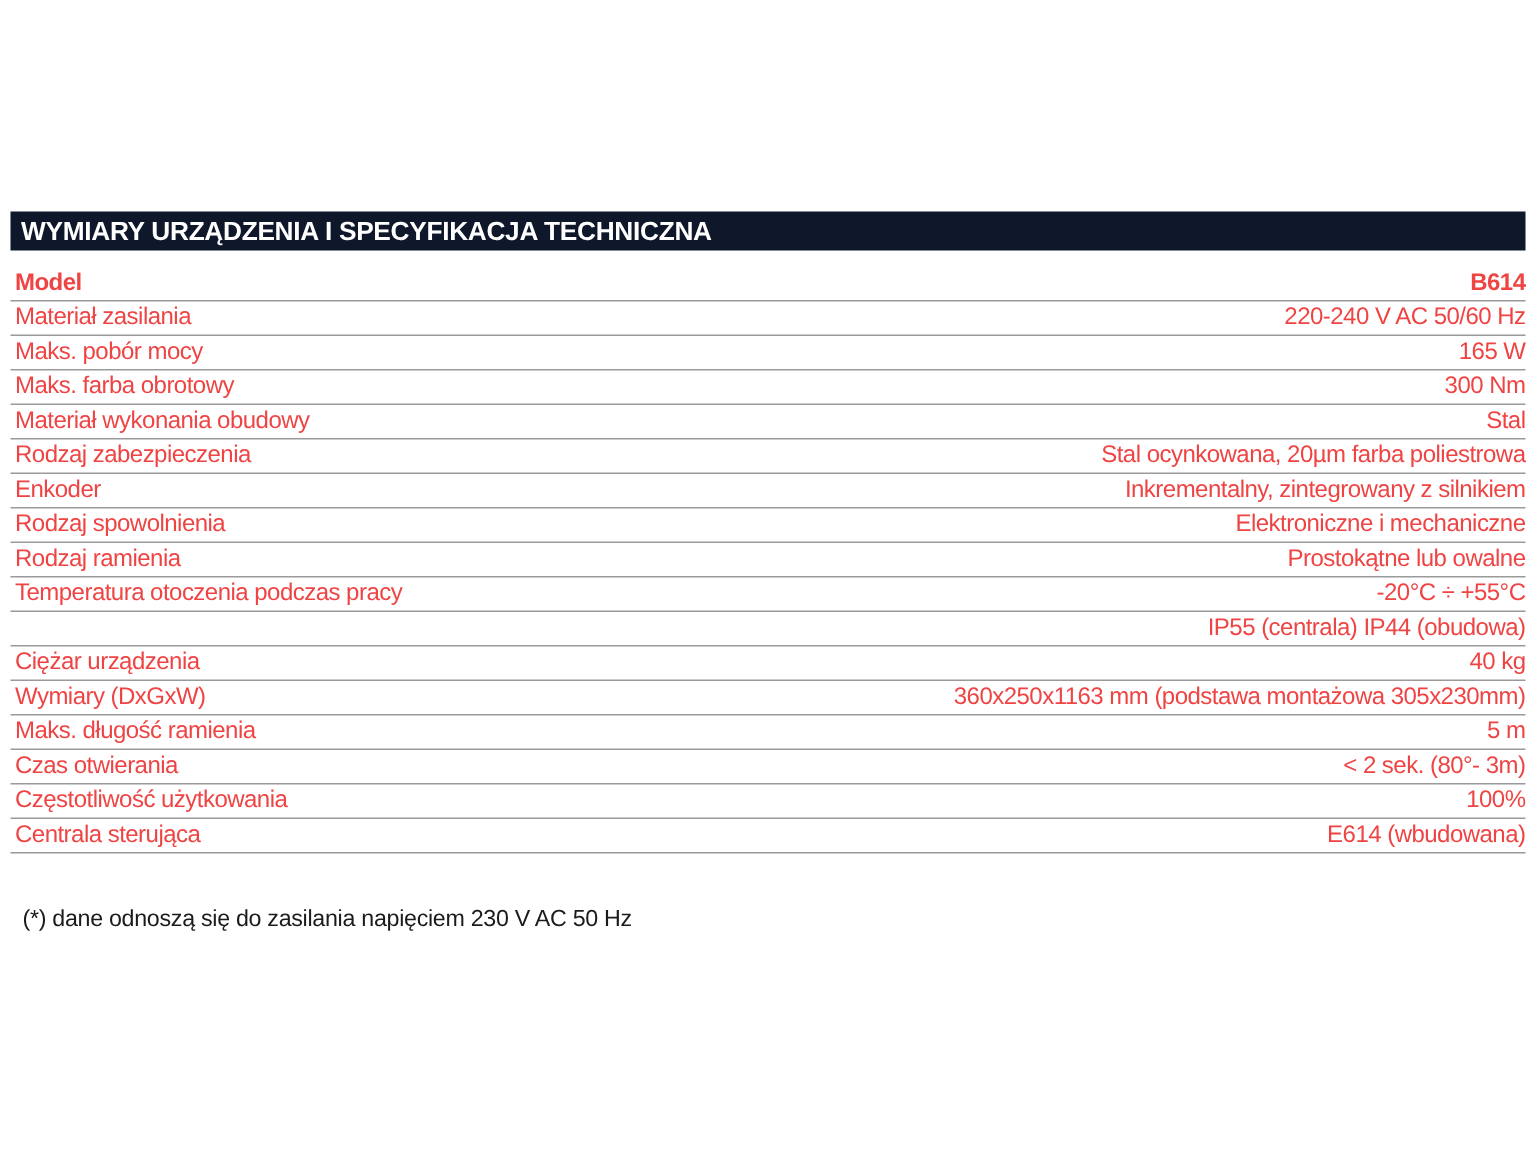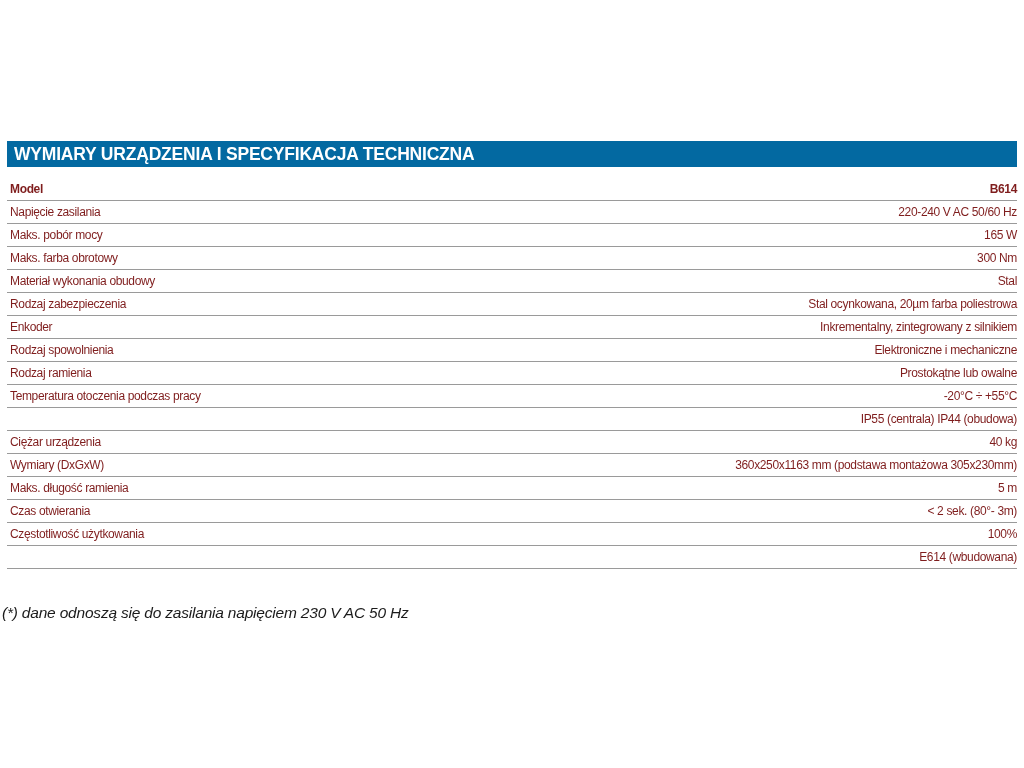--- a/index.html
+++ b/index.html
@@ -35,63 +35,62 @@
   }
   .spec-table {
     margin-top: 11px;
   }
   .spec-row {
     display: flex;
     align-items: center;
     height: 23px;
     box-sizing: border-box;
     border-bottom: 1.5px solid #9a9a9a;
-    font-size: 12px;
+    font-size: 16px;
     letter-spacing: -0.35px;
-    color: #7f1d1d;
+    color: #ef4444;
   }
   .spec-row .label {
     width: 386px;
     padding-left: 3px;
     box-sizing: border-box;
     white-space: nowrap;
   }
   .spec-row .value {
     flex: 1;
     text-align: right;
     white-space: nowrap;
   }
   .spec-row.emphasis {
     font-weight: bold;
   }
   .footnote {
     position: absolute;
-    left: 2px;
+    left: 15px;
     top: 604px;
-    font-style: italic;
     font-size: 15.5px;
     letter-spacing: -0.2px;
     color: #1b1b1b;
     white-space: nowrap;
   }
 </style>
 </head>
 <body>
 
 <div class="content">
-  <div class="title-bar" style="background: #0369a1; color: rgb(255, 255, 255);">
+  <div class="title-bar" style="background: #0f172a; color: rgb(255, 255, 255);">
     <span>WYMIARY URZĄDZENIA I SPECYFIKACJA TECHNICZNA</span>
   </div>
   <div class="spec-table">
       <div class="spec-row emphasis">
     <div class="label">Model</div>
     <div class="value">B614</div>
   </div>
       <div class="spec-row">
-    <div class="label">Napięcie zasilania</div>
+    <div class="label">Materiał zasilania</div>
     <div class="value">220-240 V AC 50/60 Hz</div>
   </div>
       <div class="spec-row">
     <div class="label">Maks. pobór mocy</div>
     <div class="value">165 W</div>
   </div>
       <div class="spec-row">
     <div class="label">Maks. farba obrotowy</div>
     <div class="value">300 Nm</div>
   </div>
@@ -136,18 +135,19 @@
   </div>
       <div class="spec-row">
     <div class="label">Czas otwierania</div>
     <div class="value">&lt; 2 sek. (80°- 3m)</div>
   </div>
       <div class="spec-row">
     <div class="label">Częstotliwość użytkowania</div>
     <div class="value">100%</div>
   </div>
       <div class="spec-row">
+    <div class="label">Centrala sterująca</div>
     <div class="value">E614 (wbudowana)</div>
   </div>
     </div>
 </div>
 
 <div class="footnote">(*) dane odnoszą się do zasilania napięciem 230 V AC 50 Hz</div>
 
 </body></html>

